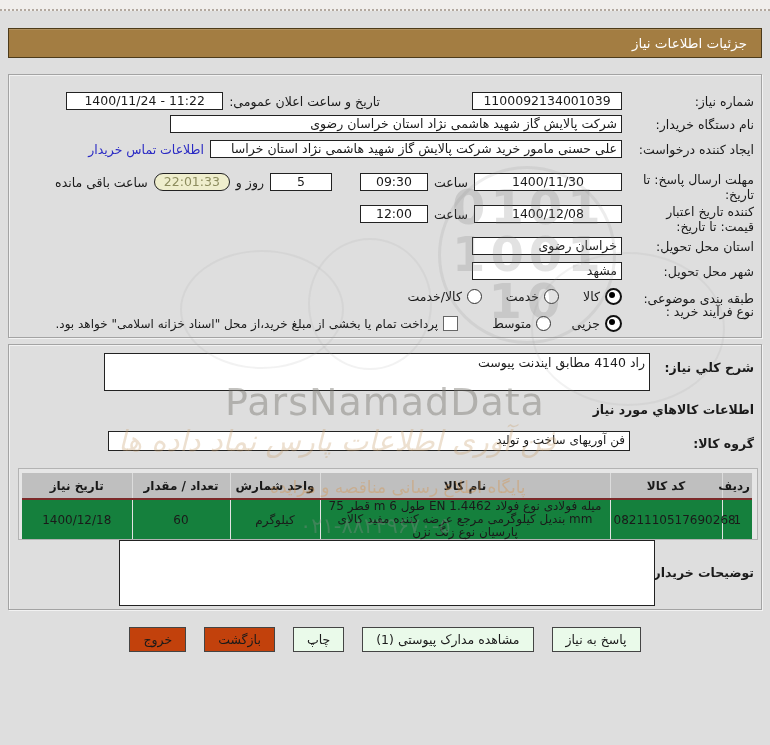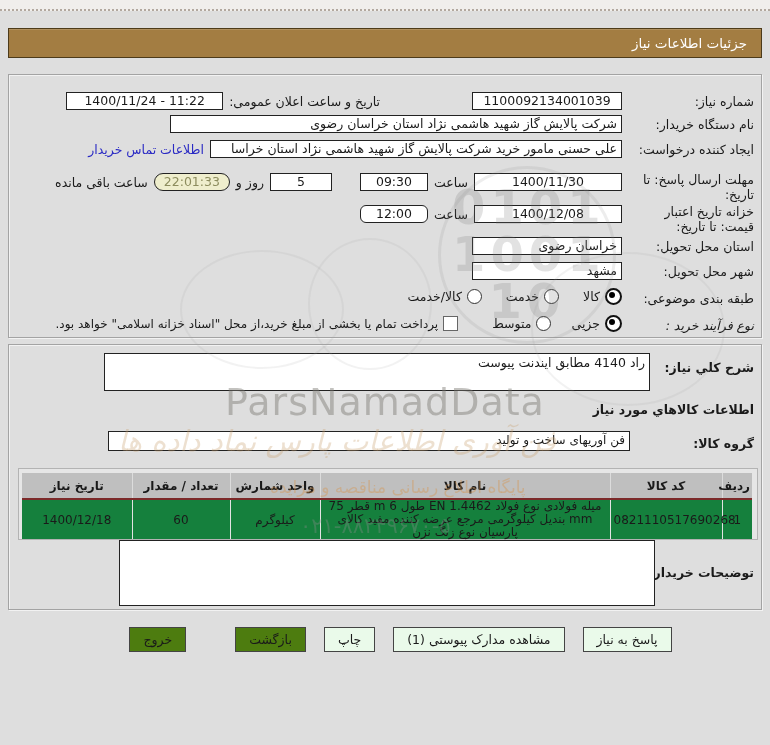--- a/index.html
+++ b/index.html
@@ -28,21 +28,21 @@
   .tblpanel{position:absolute;left:18px;right:12px;top:468px;height:72px;border:1px solid #b3b3b3;background:#e6e6e6;box-sizing:border-box;}
   table.goods{position:absolute;right:5px;left:5px;top:4px;border-collapse:collapse;table-layout:fixed;width:730px;}
   table.goods th{background:#bfbfbf;font-size:12px;font-weight:bold;height:25px;border-bottom:2px solid #7c2a2a;border-left:1px solid #dcdcdc;padding:0 2px;}
   table.goods td{background:#15803d;font-size:12px;height:38px;border-left:1px solid #e3e3e3;padding:0 3px;text-align:center;}
   table.goods th:last-child,table.goods td:last-child{border-left:none;}
   td.name{font-size:11px;text-align:right;line-height:13px;}
   td.ltr{direction:ltr;}
   .btnrow{position:absolute;left:0;right:0;top:627px;display:flex;justify-content:center;gap:18px;}
   .btn{height:25px;border:1px solid #444;font-size:12.5px;display:flex;align-items:center;padding:0 13px;cursor:pointer;box-sizing:border-box;}
   .btn.green{background:#eafaea;}
-  .btn.pink{background:#4d7c0f;margin-left:31px;}
+  .btn.pink{background:#c2410c;}
   .wm{position:absolute;pointer-events:none;z-index:50;}
   .wm-brand{top:380px;left:0;right:0;text-align:center;font-size:38px;font-weight:normal;color:rgba(122,119,114,.45);letter-spacing:1px;direction:ltr;}
   .wm-stamp-circle{top:166px;left:438px;width:172px;height:172px;border:3px solid rgba(140,140,140,.16);border-radius:50%;}
   .wm-digits{top:184px;left:452px;width:150px;text-align:center;font-size:48px;line-height:47px;font-weight:bold;color:rgba(125,125,125,.22);letter-spacing:5px;direction:ltr;}
   .wm-script{top:424px;left:110px;font-size:29px;font-style:italic;color:rgba(198,158,108,.32);white-space:nowrap;margin-left:8px;}
   .wm-slogan{top:477px;left:270px;font-size:17px;color:rgba(214,148,76,.40);white-space:nowrap;}
   .wm-phone{top:514px;left:300px;font-size:21px;color:rgba(140,140,140,.35);direction:ltr;}
   .wm-ellipse{border:2px solid rgba(160,160,160,.14);border-radius:50%;}
 </style>
 </head>
@@ -80,25 +80,25 @@
     <div class="inp ctr" style="width:148px;">1400/11/30</div>
     <span class="slbl">ساعت</span>
     <div class="inp ctr" style="width:68px;">09:30</div>
     <div style="width:16px;"></div>
     <div class="inp ctr" style="width:62px;">5</div>
     <span class="slbl">روز و</span>
     <div class="inp ctr beige" style="width:76px;border-radius:9px;">22:01:33</div>
     <span class="slbl">ساعت باقی مانده</span>
   </div>
 
-  <div class="lbl narrow" style="top:204px;">خزانه تاریخ اعتبار قیمت: تا تاریخ:</div>
+  <div class="lbl narrow" style="top:204px;">کننده تاریخ اعتبار قیمت: تا تاریخ:</div>
   <div class="frow" style="top:205px;">
     <div class="inp ctr" style="width:148px;">1400/12/08</div>
     <span class="slbl">ساعت</span>
-    <div class="inp ctr" style="width:68px;border-radius:6px;">12:00</div>
+    <div class="inp ctr" style="width:68px;">12:00</div>
   </div>
 
   <div class="lbl" style="top:239px;">استان محل تحویل:</div>
   <div class="frow" style="top:237px;">
     <div class="inp" style="width:150px;">خراسان رضوی</div>
   </div>
 
   <div class="lbl" style="top:264px;">شهر محل تحویل:</div>
   <div class="frow" style="top:262px;">
     <div class="inp" style="width:150px;">مشهد</div>
@@ -109,21 +109,21 @@
     <span class="radio on"></span>
     <span class="slbl">کالا</span>
     <div style="width:14px;"></div>
     <span class="radio"></span>
     <span class="slbl">خدمت</span>
     <div style="width:14px;"></div>
     <span class="radio"></span>
     <span class="slbl">کالا/خدمت</span>
   </div>
 
-  <div class="lbl" style="top:318px;font-style:italic;">نوع فرآیند خرید :</div>
+  <div class="lbl" style="top:304px;">نوع فرآیند خرید :</div>
   <div class="frow" style="top:315px;gap:5px;">
     <span class="radio on"></span>
     <span class="slbl">جزیی</span>
     <div style="width:10px;"></div>
     <span class="radio"></span>
     <span class="slbl">متوسط</span>
     <div style="width:24px;"></div>
     <span class="chk"></span>
     <span class="slbl" style="font-size:12px;">پرداخت تمام یا بخشی از مبلغ خرید،از محل "اسناد خزانه اسلامی" خواهد بود.</span>
   </div>

